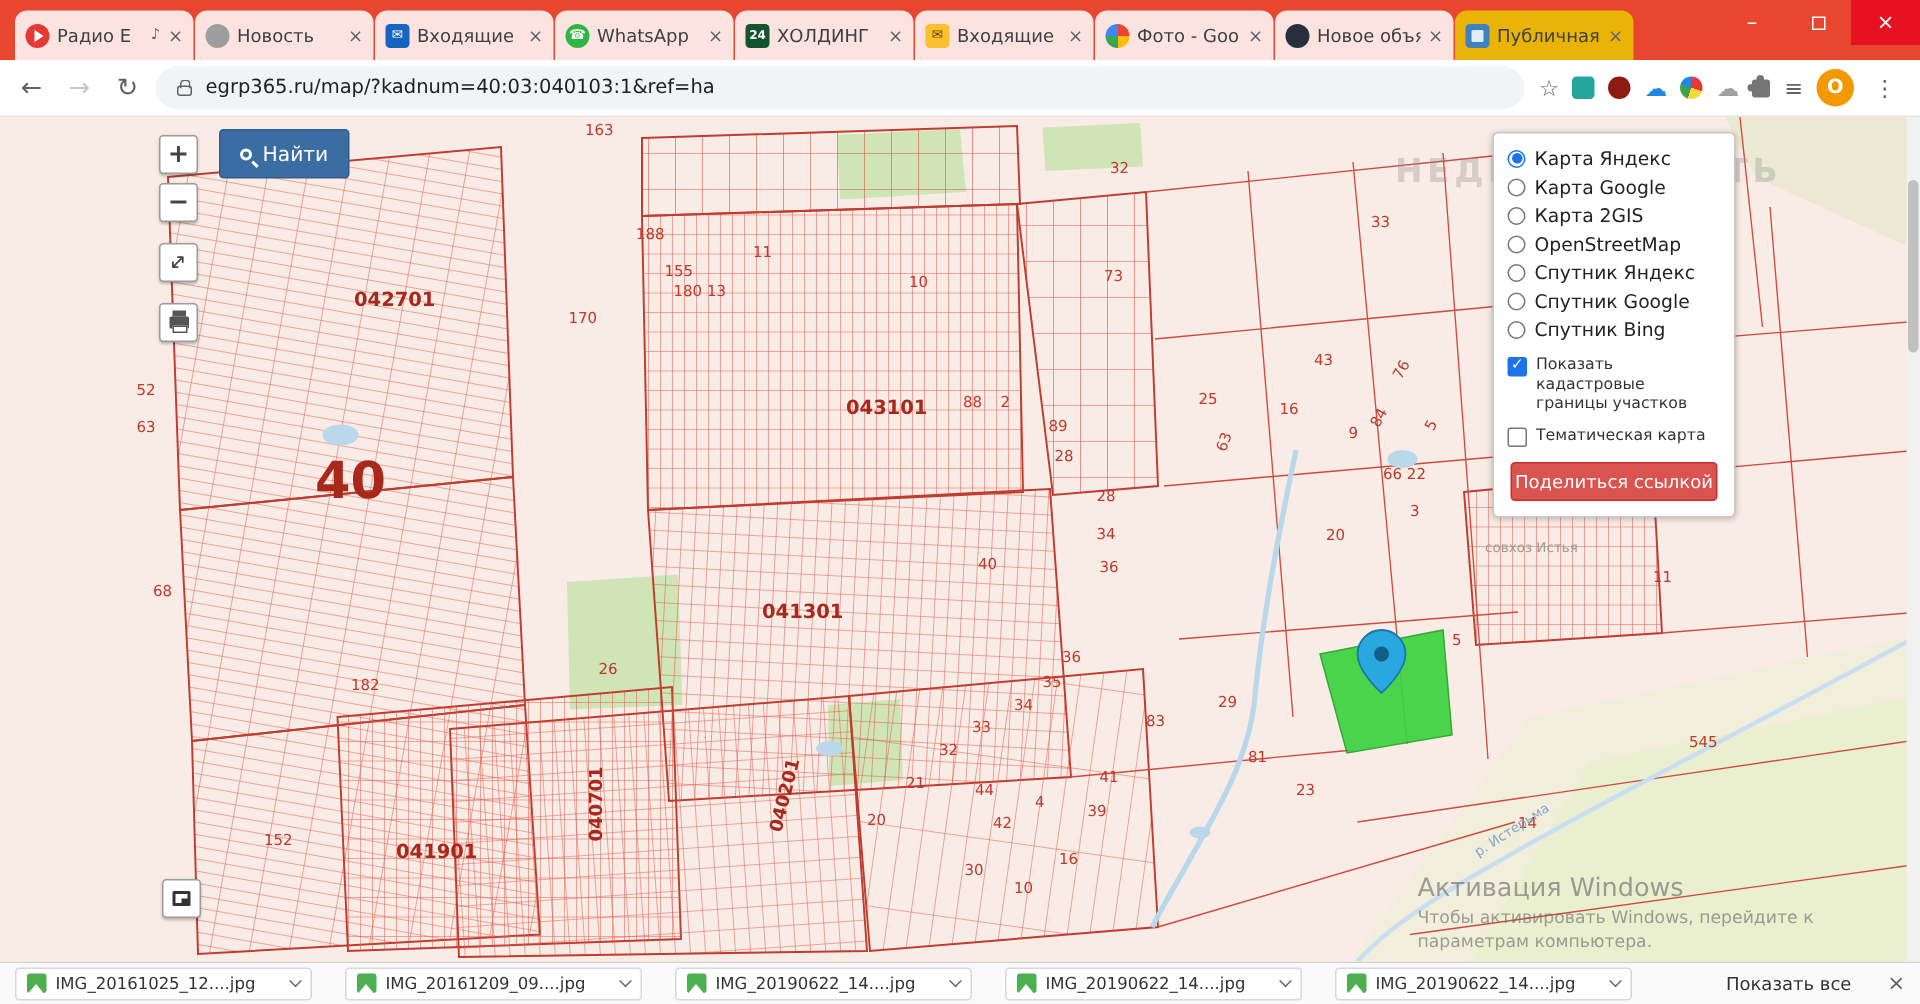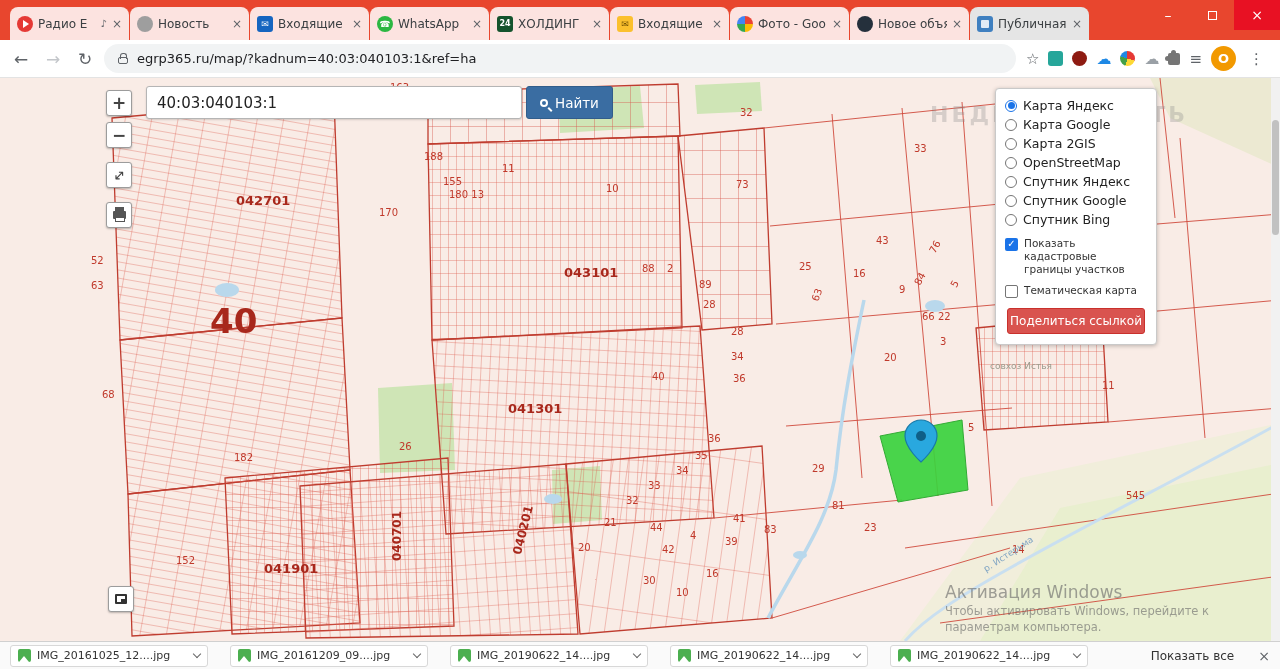--- a/index.html
+++ b/index.html
@@ -4,21 +4,21 @@
 <style>
   * { box-sizing: border-box; margin: 0; padding: 0; }
   html,body { width:1280px; height:669px; overflow:hidden; }
   body { font-family:"DejaVu Sans", sans-serif; background:#fff; position:relative; }
   .page { position:relative; width:1280px; height:669px; overflow:hidden; }
 
   
   .tabstrip { height:40px; background:#e8462e; display:flex; align-items:flex-end; padding-left:10px; position:relative; }
   .tab { height:33px; width:119px; margin-right:1px; border-radius:8px 8px 0 0; background:rgba(255,255,255,.85);
          display:flex; align-items:center; gap:5px; padding:0 7px; font-size:12px; color:#3c4043; cursor:default; }
-  .tab.active { background:#e5e5e5; }
+  .tab.active { background:#eab308; }
   .tab-title { flex:1; white-space:nowrap; overflow:hidden; }
   .tab-close { color:#5f6368; font-size:12px; line-height:1; }
   .tab-audio { color:#5f6368; font-size:10px; }
   .fav { width:16px; height:16px; border-radius:50%; flex:none; display:flex; align-items:center; justify-content:center; color:#fff; font-size:9px; font-style:normal; }
   .fav i { font-style:normal; }
   .fav-radio { background:#e53935; }
   .fav-radio::after { content:""; border-left:6px solid #fff; border-top:4px solid transparent; border-bottom:4px solid transparent; margin-left:2px; }
   .fav-news { background:#9e9e9e; }
   .fav-mail-blue { background:#1565c0; border-radius:3px; }
   .fav-wa { background:#2cb742; }
@@ -302,21 +302,21 @@
         <span class="mlab" style="left: 652px; top: 294px;">40</span>
         <span class="mlab" style="left: 884px; top: 275px;">20</span>
         <span class="mlab" style="left: 1102px; top: 303px;">11</span>
         <span class="mlab" style="left: 399px; top: 364px;">26</span>
         <span class="mlab" style="left: 234px; top: 375px;">182</span>
         <span class="mlab" style="left: 102px; top: 312px;">68</span>
         <span class="mlab" style="left: 91px; top: 178px;">52</span>
         <span class="mlab" style="left: 91px; top: 203px;">63</span>
         <span class="mlab" style="left: 968px; top: 345px;">5</span>
         <span class="mlab" style="left: 812px; top: 386px;">29</span>
-        <span class="mlab" style="left: 764px; top: 399px; margin-top: 48px;">83</span>
+        <span class="mlab" style="left: 764px; top: 399px;">83</span>
         <span class="mlab" style="left: 676px; top: 388px;">34</span>
         <span class="mlab" style="left: 695px; top: 373px;">35</span>
         <span class="mlab" style="left: 708px; top: 356px;">36</span>
         <span class="mlab" style="left: 648px; top: 403px;">33</span>
         <span class="mlab" style="left: 626px; top: 418px;">32</span>
         <span class="mlab" style="left: 604px; top: 440px;">21</span>
         <span class="mlab" style="left: 578px; top: 465px;">20</span>
         <span class="mlab" style="left: 650px; top: 445px;">44</span>
         <span class="mlab" style="left: 662px; top: 467px;">42</span>
         <span class="mlab" style="left: 690px; top: 453px;">4</span>
@@ -348,21 +348,20 @@
         </div>
       <div class="map-btn gap">
           <span class="printer"></span>
         </div>
     </div>
     <div class="map-btn legend-btn">
         <span class="legend-ic"></span>
       </div>
 
     <div class="search-wrap">
-      <input class="search-input" value="40:03:040103:1" style="">
       <button class="search-btn">
         <span class="mag"></span>
         <span>Найти</span>
       </button>
     </div>
 
     <div class="layers-panel">
       <div class="radio-row">
         <span class="radio on"></span>
         <span>Карта Яндекс</span>

